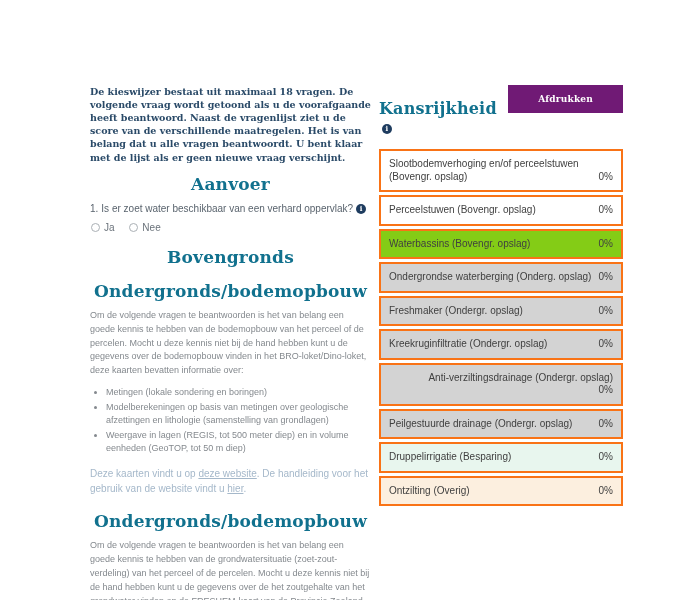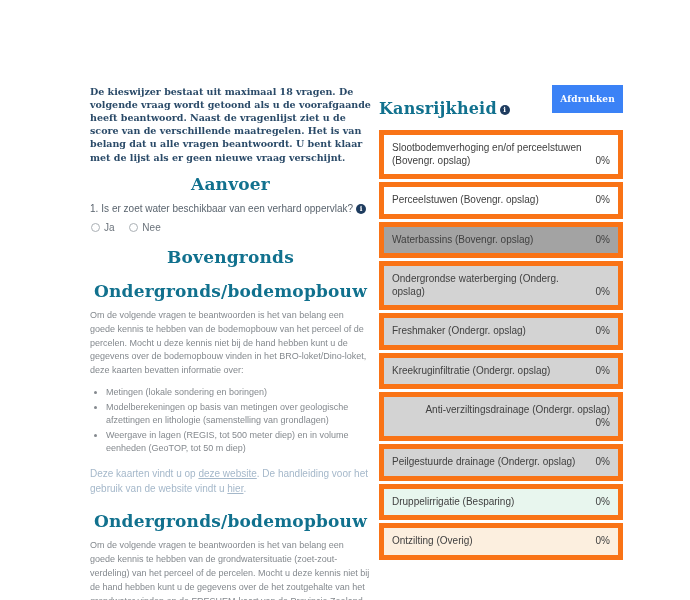--- a/index.html
+++ b/index.html
@@ -46,27 +46,27 @@
   .note-p { font-size:10px; color:#a5b8ca; line-height:1.55; margin:4px 0 6px 0; }
   .link { text-decoration:underline; cursor:pointer; }
 
   
   .kans-header { display:flex; justify-content:space-between; align-items:flex-start; margin-bottom:12px; }
   .kans-title {
     font-family:"DejaVu Serif", serif; font-weight:bold;
     color:#11718e; font-size:16px; margin:14px 0 0 0; letter-spacing:0.2px;
   }
   .print-btn {
-    background:#3b82f6; color:#ffffff; border:none; cursor:pointer;
+    background:#701a75; color:#ffffff; border:none; cursor:pointer;
     font-family:"DejaVu Serif", serif; font-weight:bold; font-size:9px;
-    padding:9px 8px; letter-spacing:0.2px;
+    padding:9px 30px; letter-spacing:0.2px;
   }
   .measure-row {
     display:flex; justify-content:space-between; align-items:flex-end;
-    border:5px solid #f97316; padding:7px 8px; margin-bottom:3px;
+    border:2px solid #f97316; padding:7px 8px; margin-bottom:3px;
     font-size:10px; color:#404040; line-height:1.25;
   }
   .measure-label { max-width:205px; }
   .measure-value { white-space:nowrap; margin-left:6px; }
 </style>
 </head>
 <body>
 
 <div class="page">
 
@@ -110,21 +110,21 @@
     </div>
     <div>
         <div class="measure-row" style="background: rgb(255, 255, 255);">
           <span class="measure-label">Slootbodemverhoging en/of perceelstuwen (Bovengr. opslag)</span>
           <span class="measure-value">0%</span>
         </div>
         <div class="measure-row" style="background: rgb(255, 255, 255);">
           <span class="measure-label">Perceelstuwen (Bovengr. opslag)</span>
           <span class="measure-value">0%</span>
         </div>
-        <div class="measure-row" style="background: #a3a3a3;">
+        <div class="measure-row" style="background: #84cc16;">
           <span class="measure-label">Waterbassins (Bovengr. opslag)</span>
           <span class="measure-value">0%</span>
         </div>
         <div class="measure-row" style="background: rgb(211, 211, 211);">
           <span class="measure-label">Ondergrondse waterberging (Onderg. opslag)</span>
           <span class="measure-value">0%</span>
         </div>
         <div class="measure-row" style="background: rgb(211, 211, 211);">
           <span class="measure-label">Freshmaker (Ondergr. opslag)</span>
           <span class="measure-value">0%</span>

